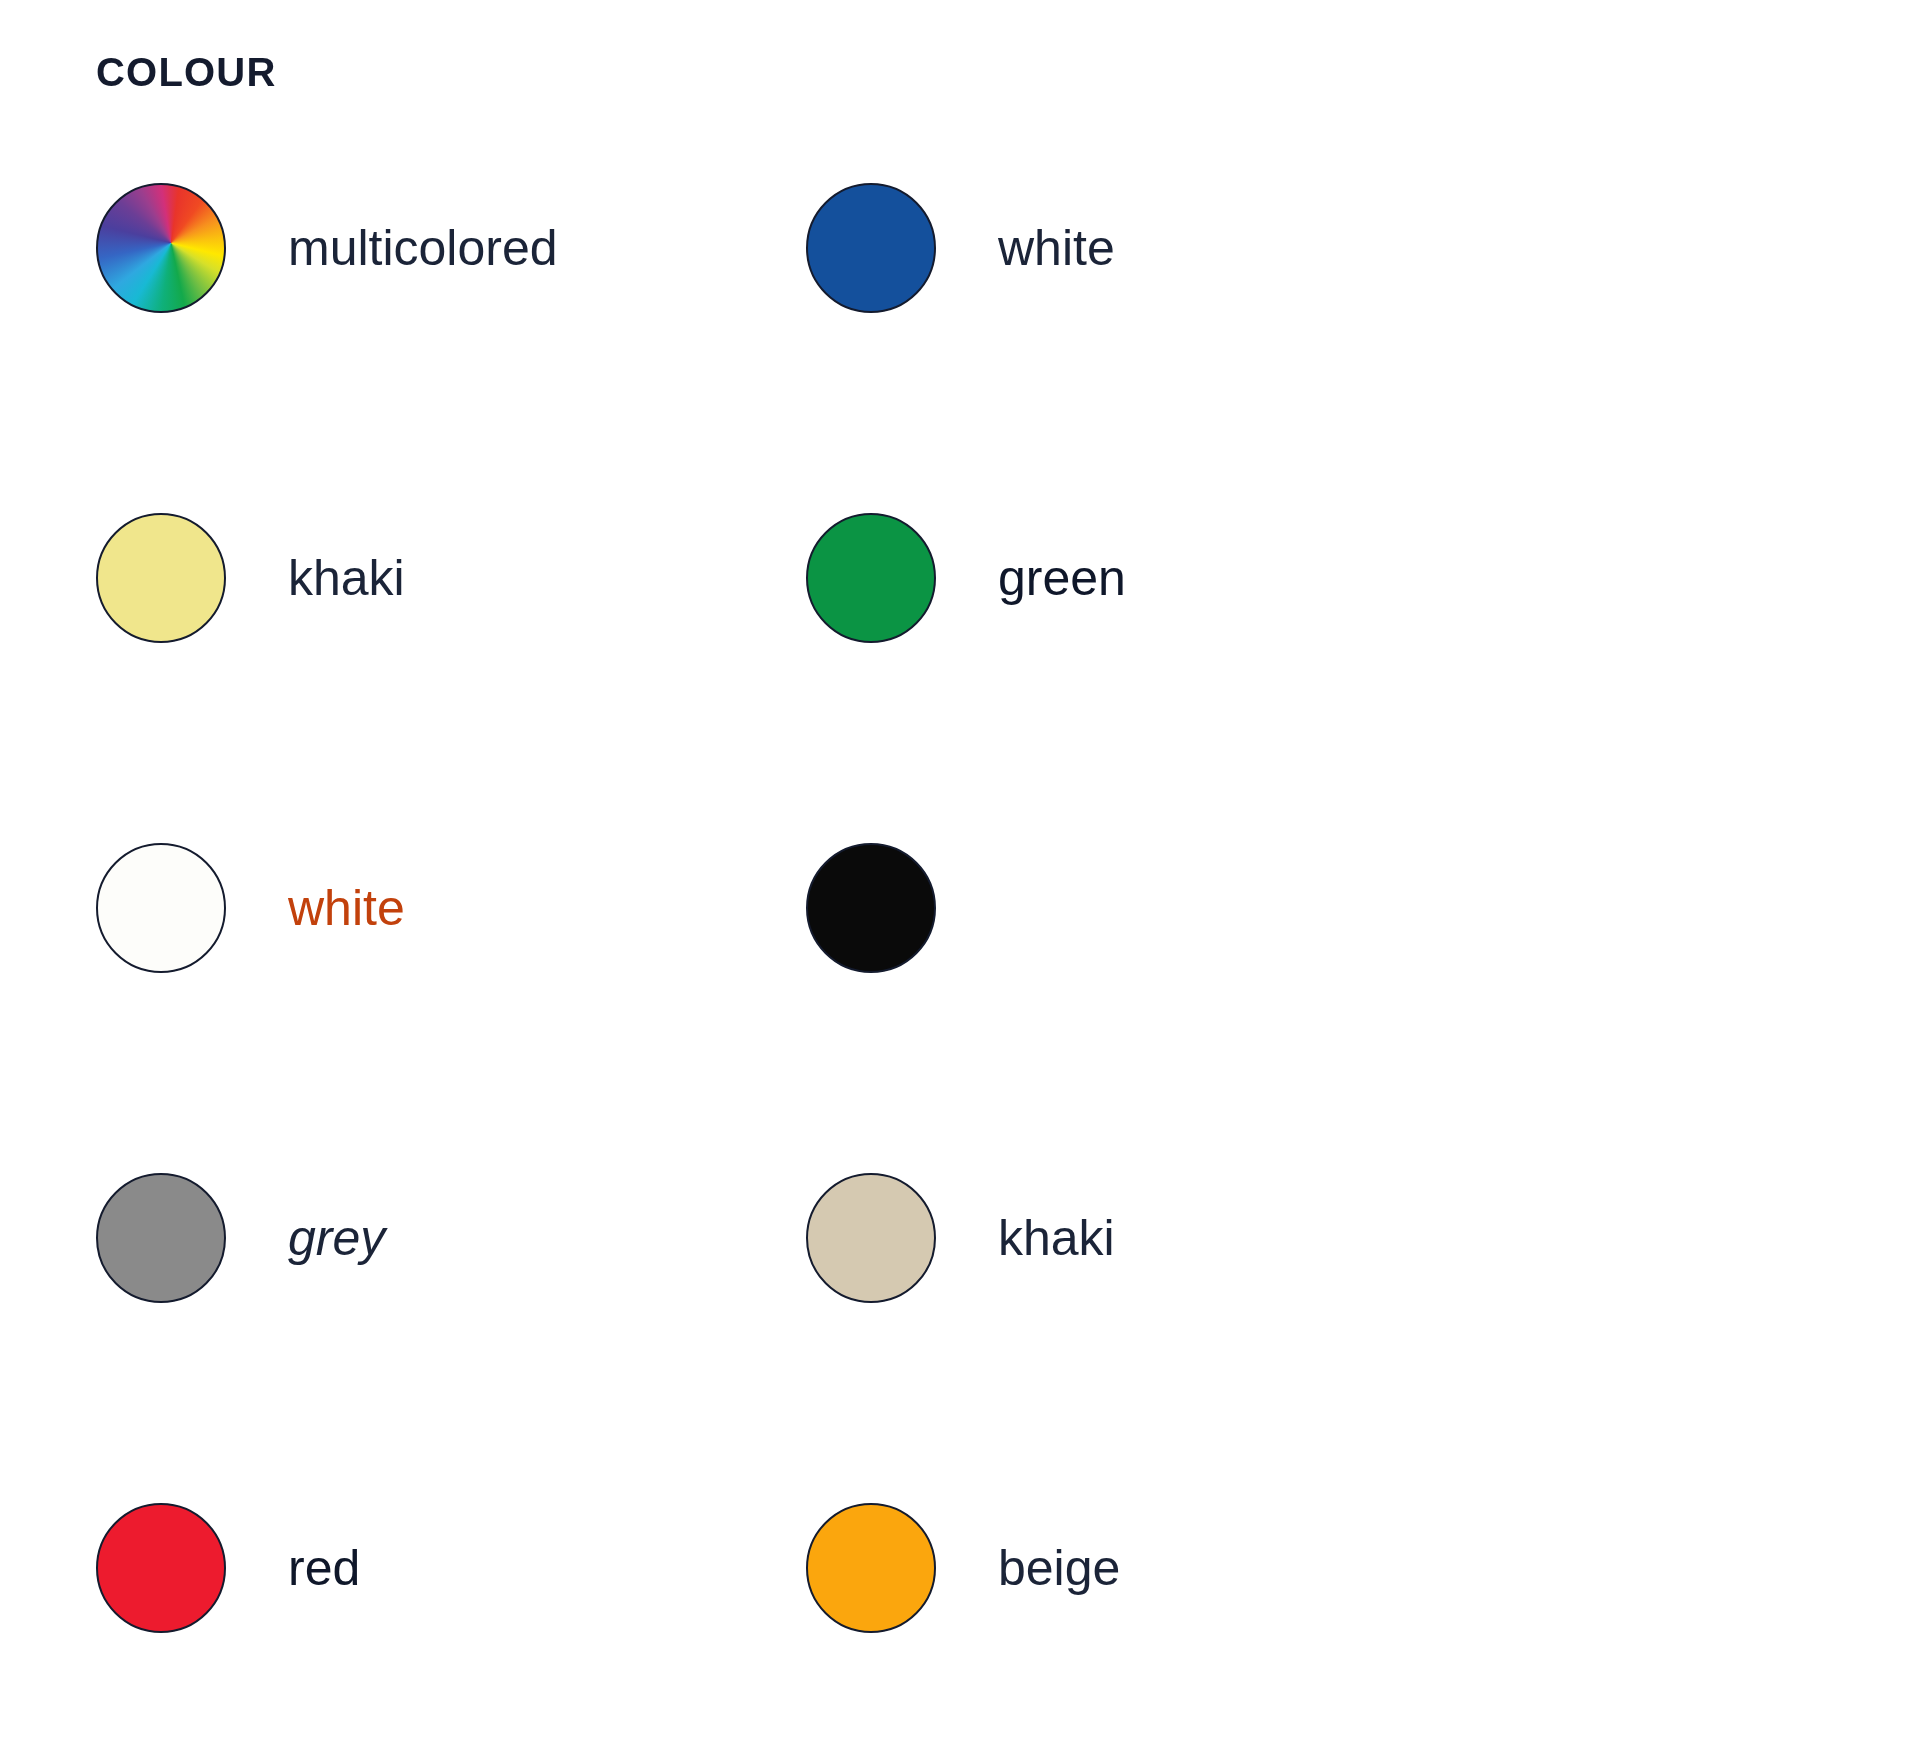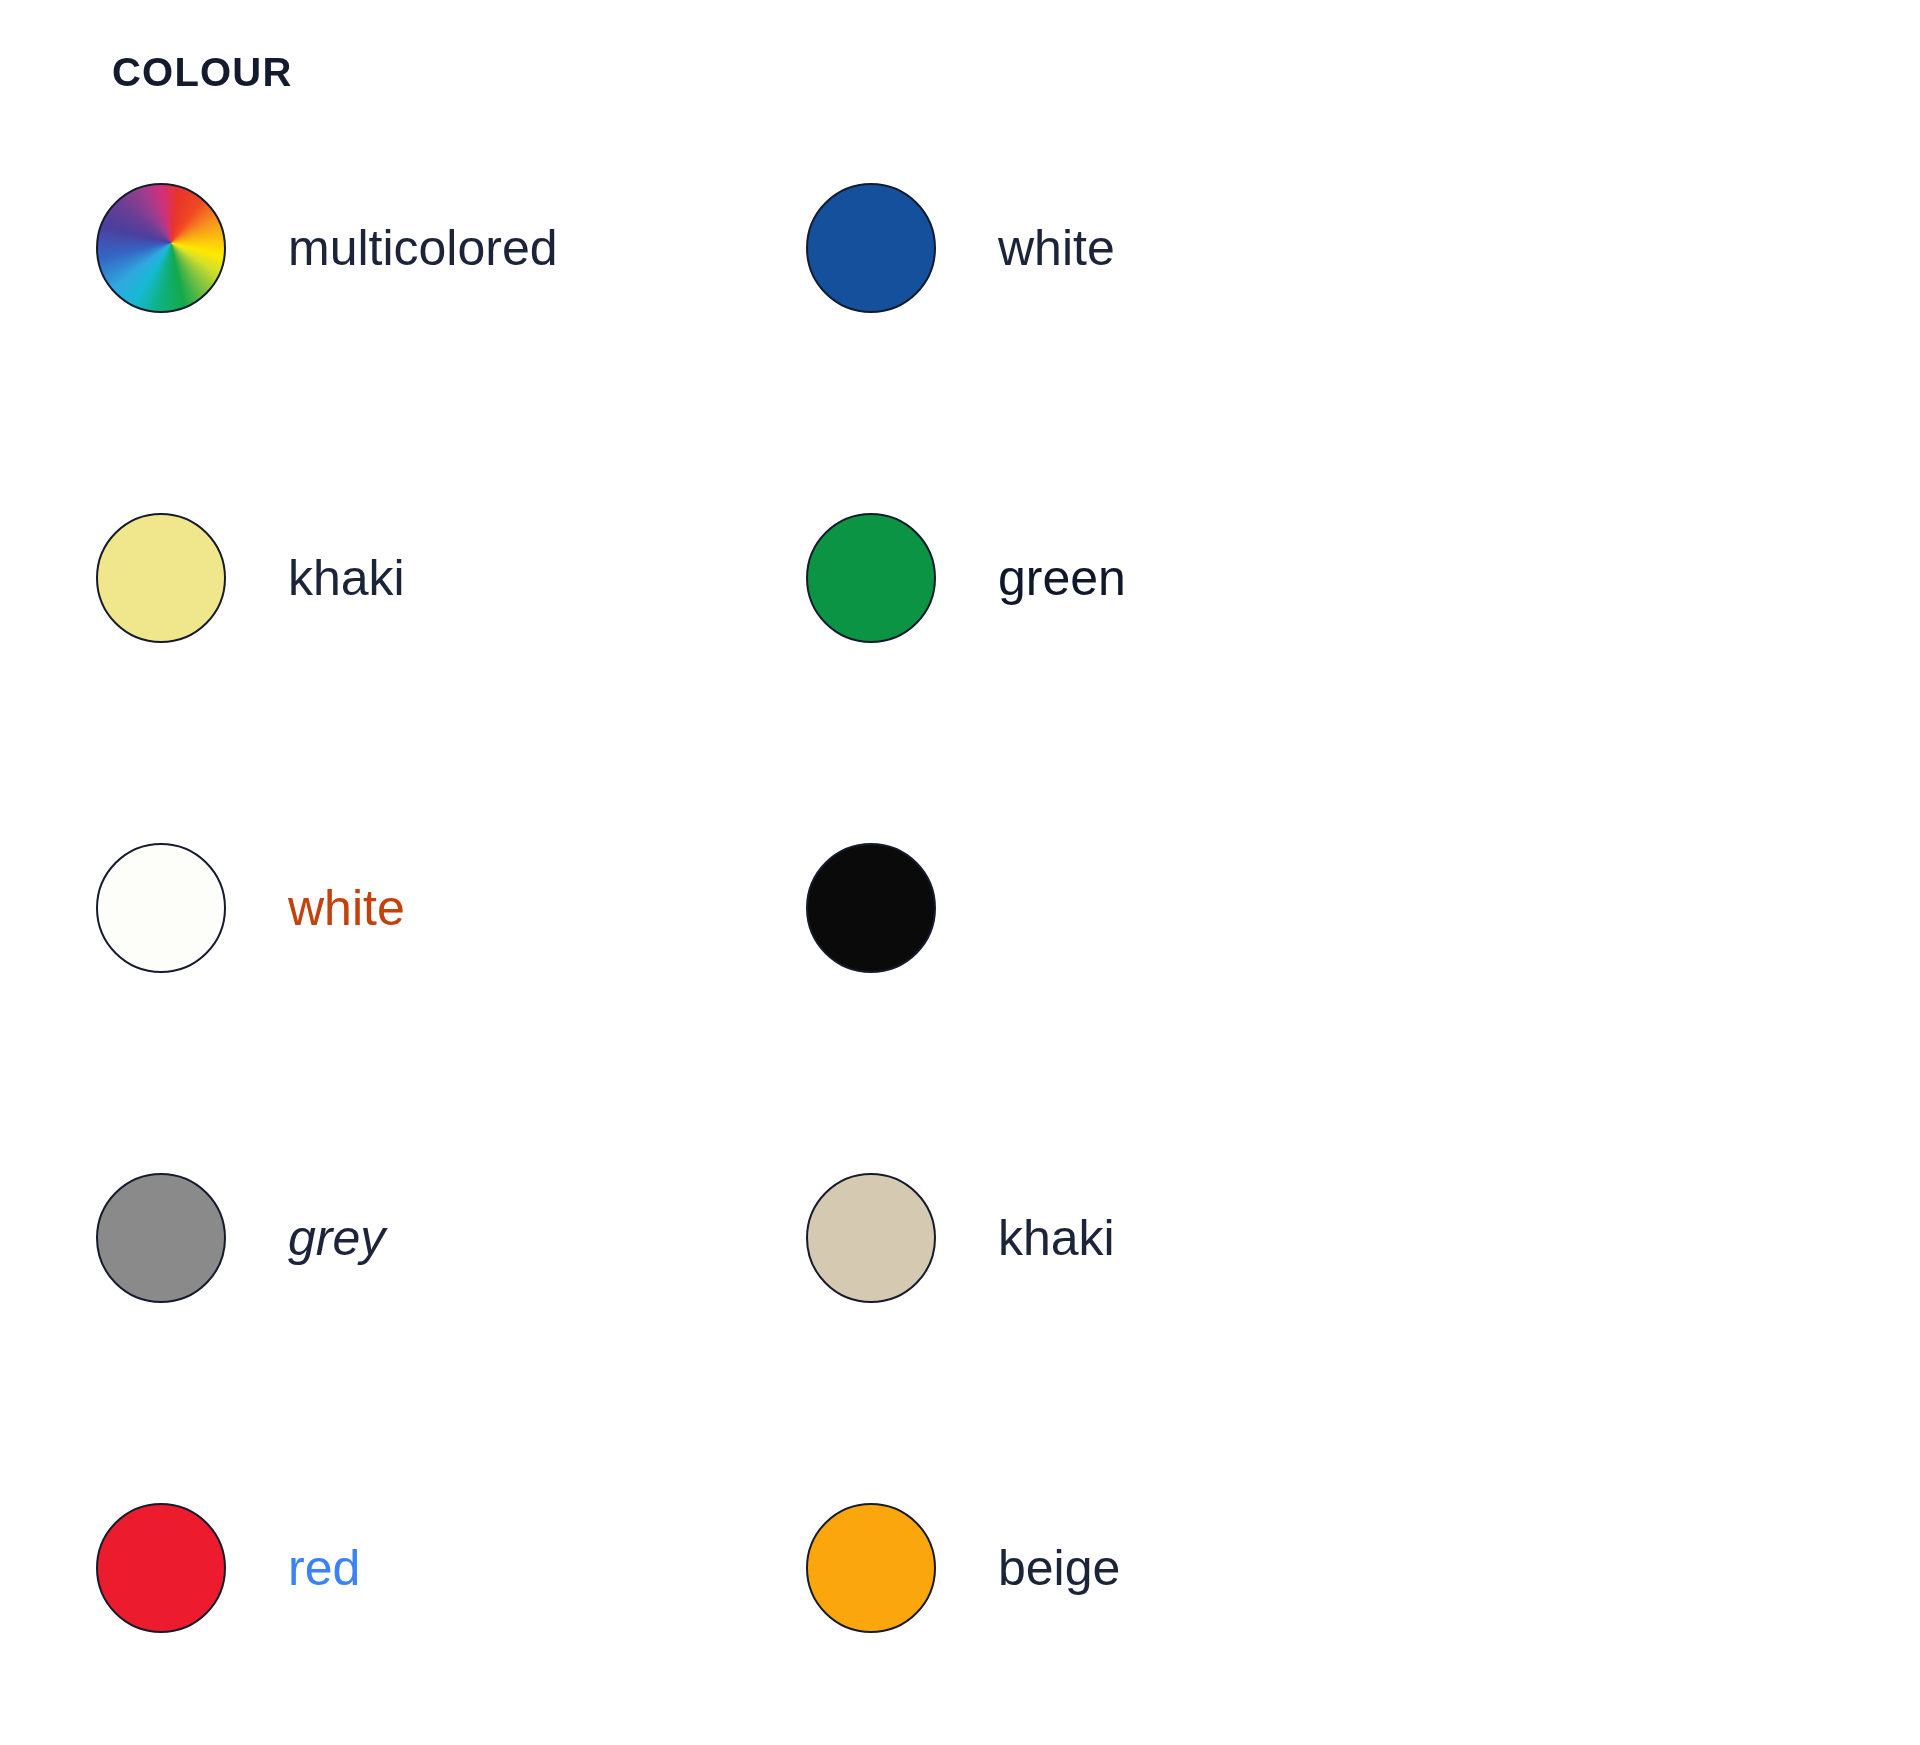--- a/index.html
+++ b/index.html
@@ -19,21 +19,21 @@
     position: relative;
     width: 1920px;
     height: 1745px;
     background: #ffffff;
     box-sizing: border-box;
     padding: 0;
   }
 
   .facet-title {
     position: absolute;
-    left: 112px;
+    left: 96px;
     top: 52px;
     font-size: 40px;
     font-weight: bold;
     letter-spacing: 1.2px;
     color: #141B2E;
     line-height: 1;
     text-transform: uppercase;
     white-space: nowrap;
   }
 
@@ -143,21 +143,21 @@
       <span class="swatch-label" style="color: rgb(27, 36, 56); font-style: italic;">grey</span>
     </div>
 
     <div class="swatch-row">
       <span class="swatch-dot" style="background: rgb(213, 201, 177); border-color: rgb(20, 27, 46);"></span>
       <span class="swatch-label" style="color: rgb(27, 36, 56);">khaki</span>
     </div>
 
     <div class="swatch-row">
       <span class="swatch-dot" style="background: rgb(237, 27, 46); border-color: rgb(20, 27, 46);"></span>
-      <span class="swatch-label" style="color: #3b82f6;">red</span>
+      <span class="swatch-label" style="color: #0f172a;">red</span>
     </div>
 
     <div class="swatch-row">
       <span class="swatch-dot" style="background: rgb(251, 166, 13); border-color: rgb(20, 27, 46);"></span>
       <span class="swatch-label" style="color: rgb(27, 36, 56);">beige</span>
     </div>
 
   </div>
 </div>
 

